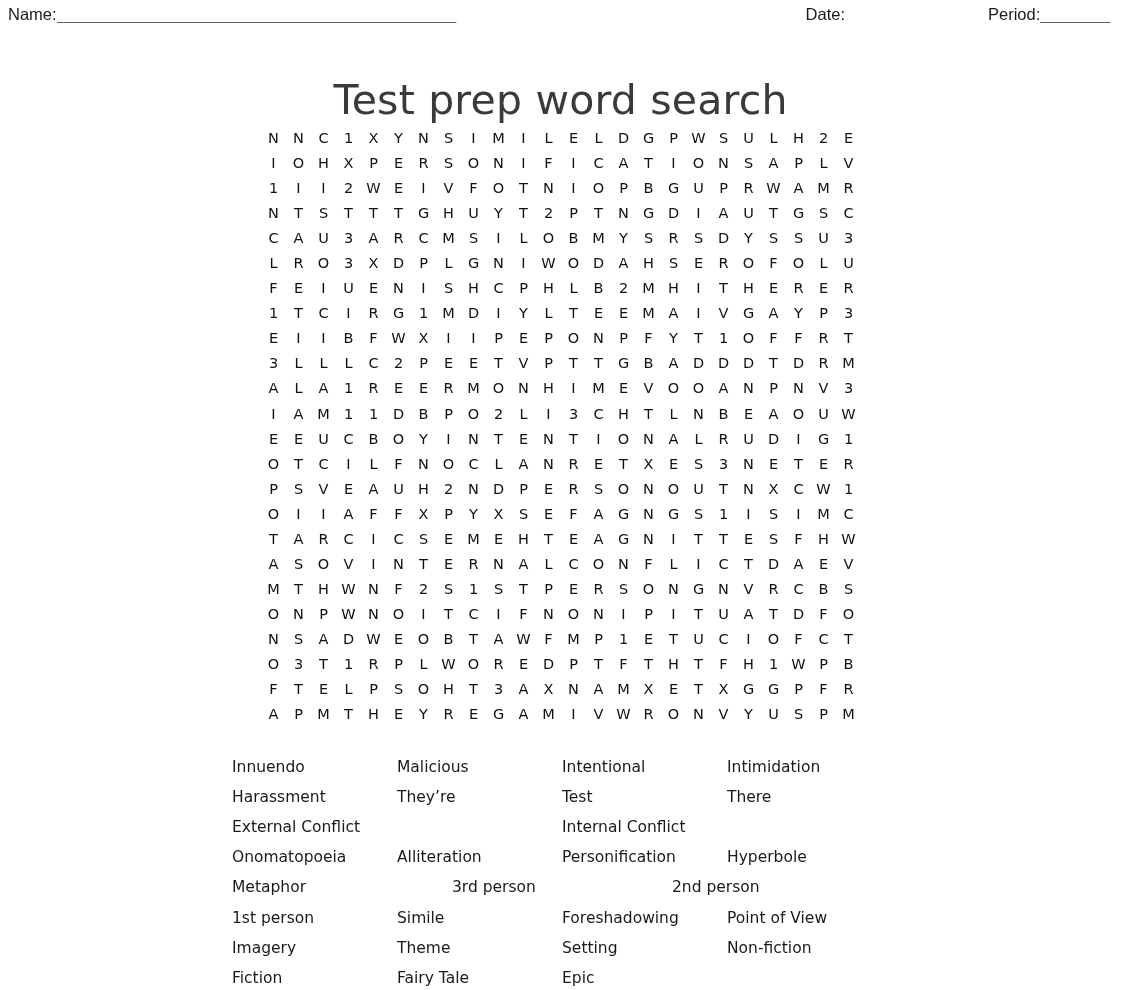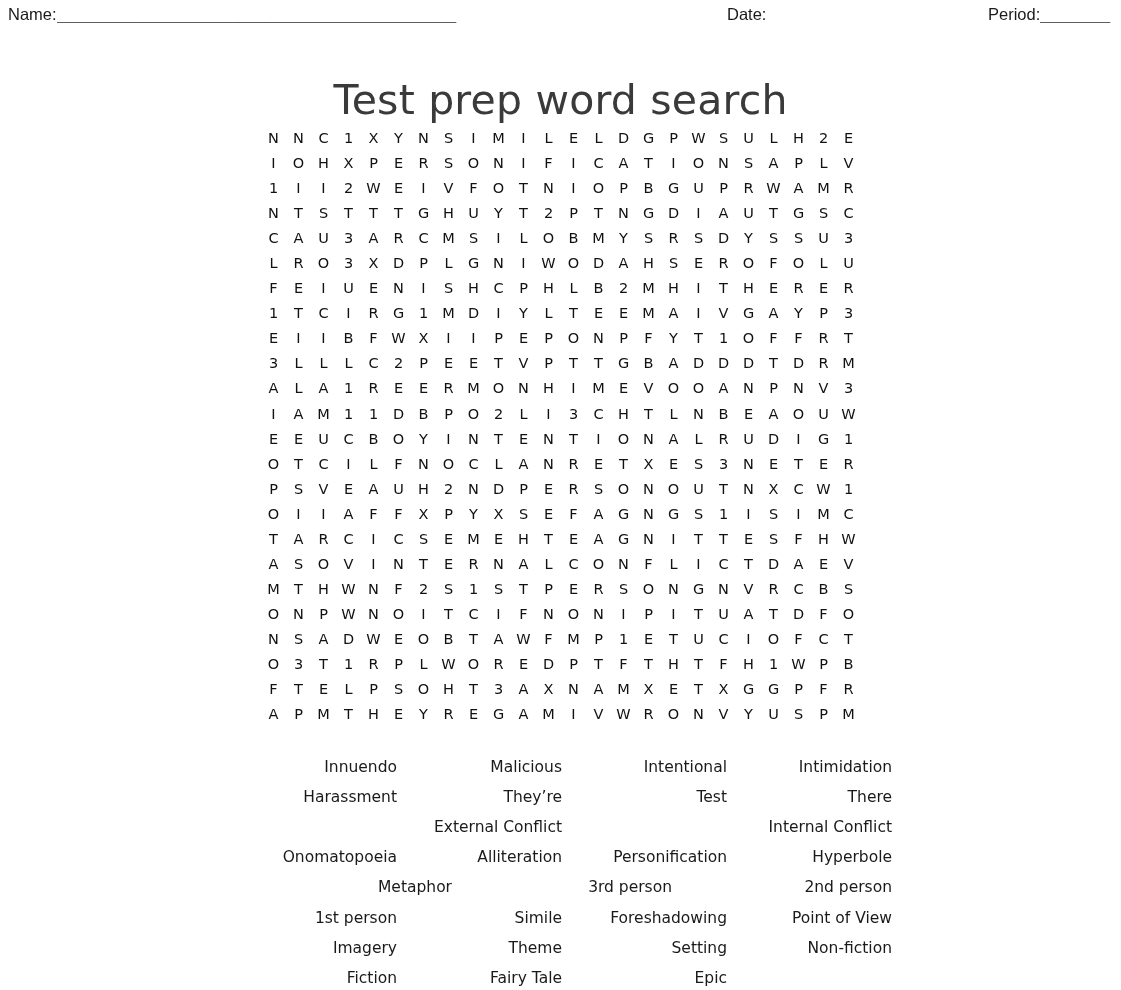--- a/index.html
+++ b/index.html
@@ -22,21 +22,21 @@
     position: absolute;
     top: 0;
     left: 0;
     width: 1121px;
     height: 34px;
     display: flex;
     align-items: center;
   }
   .field {
     display: flex;
-    align-items: flex-start;
+    align-items: flex-end;
     white-space: nowrap;
     font-family: "Liberation Sans", sans-serif;
     font-size: 16.5px;
     color: #1a1a1a;
   }
   .field-label {
     font-size: 16.5px;
     line-height: 1;
   }
   .field-rule {
@@ -101,21 +101,21 @@
     left: 232px;
     width: 660px;
   }
   .word-row {
     display: flex;
     height: 30.1px;
     align-items: center;
   }
   .word-cell {
     flex: 1 1 0;
-    text-align: right;
+    text-align: left;
     font-family: "DejaVu Sans", sans-serif;
     font-size: 15.5px;
     font-weight: 400;
     color: #1a1a1a;
     line-height: 30px;
     white-space: nowrap;
   }
 </style>
 </head>
 <body>

